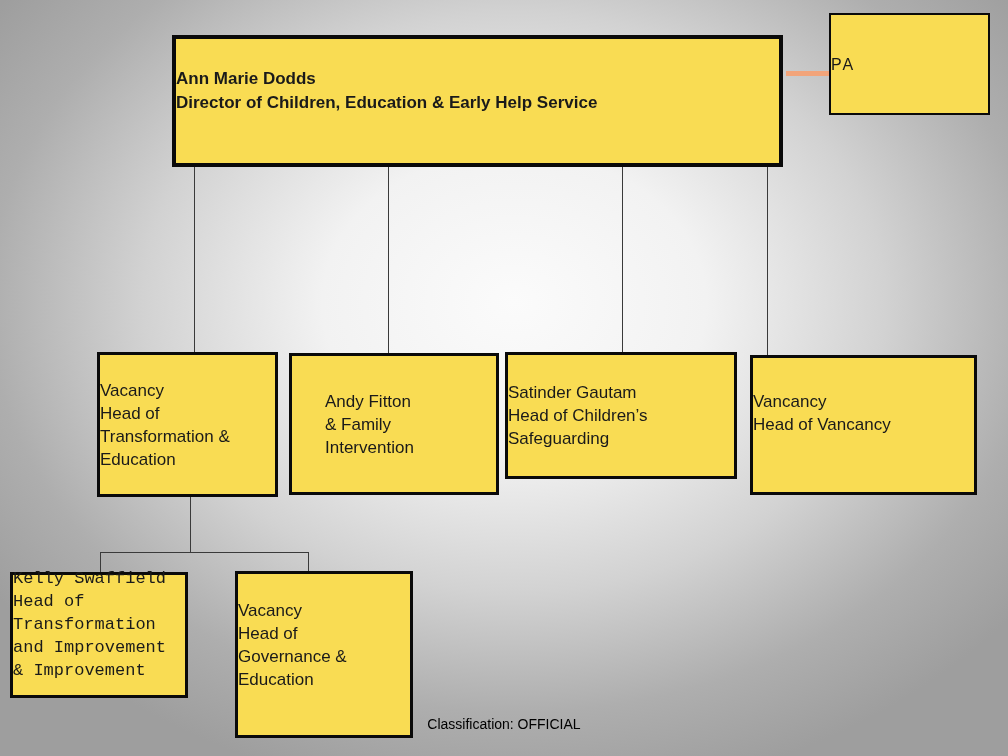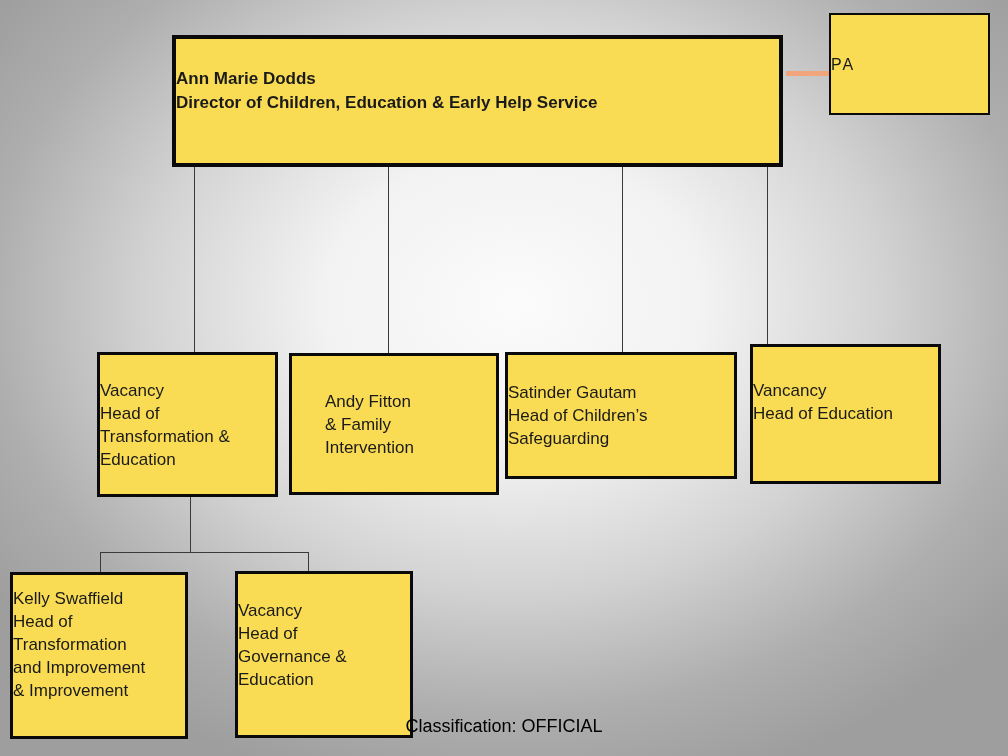--- a/index.html
+++ b/index.html
@@ -44,36 +44,36 @@
   }
   .pa{
     left:829px;top:13px;width:161px;height:102px;
     border-width:2px;
     font-size:16px;
     letter-spacing:2px;
   }
   .r2b1{left:97px; top:352px;width:181px;height:145px;}
   .r2b2{left:289px;top:353px;width:210px;height:142px;padding-left:33px;}
   .r2b3{left:505px;top:352px;width:232px;height:127px;}
-  .r2b4{left:750px;top:344px;width:191px;height:140px;padding-bottom:24px;}
-  .r3b1{left:10px; top:572px;width:178px;height:167px;padding-bottom:22px;}
+  .r2b4{left:750px;top:355px;width:227px;height:140px;padding-bottom:24px;}
+  .r3b1{left:10px; top:572px;width:178px;height:126px;padding-bottom:22px;font-family:Liberation Mono, monospace;}
   .r3b2{left:235px;top:571px;width:178px;height:167px;padding-bottom:19px;}
   .conn{position:absolute;background:var(--conn);}
   .conn.v{width:1px;}
   .conn.h{height:1px;}
   .pa-line{
     position:absolute;
     left:786px;top:71px;width:43px;height:5px;
     background:var(--pa-conn);
   }
   .classification{
     position:absolute;
     left:50%;top:716px;
     transform:translateX(-50%);
-    font-size:18px;
+    font-size:14px;
     color:#000;
     z-index:10;
     white-space:nowrap;
   }
 </style>
 </head>
 <body>
 
 <div class="slide">
 
@@ -110,21 +110,21 @@
   </div>
 
   <div class="box r2b3">
     <div class="ln">Satinder Gautam</div>
     <div class="ln">Head of Children’s</div>
     <div class="ln">Safeguarding</div>
   </div>
 
   <div class="box r2b4">
     <div class="ln">Vancancy</div>
-    <div class="ln">Head of Education</div>
+    <div class="ln">Head of Vancancy</div>
   </div>
 
   <div class="box r3b1">
     <div class="ln">Kelly Swaffield</div>
     <div class="ln">Head of</div>
     <div class="ln">Transformation</div>
     <div class="ln">and Improvement</div>
     <div class="ln">&amp; Improvement</div>
   </div>
 

